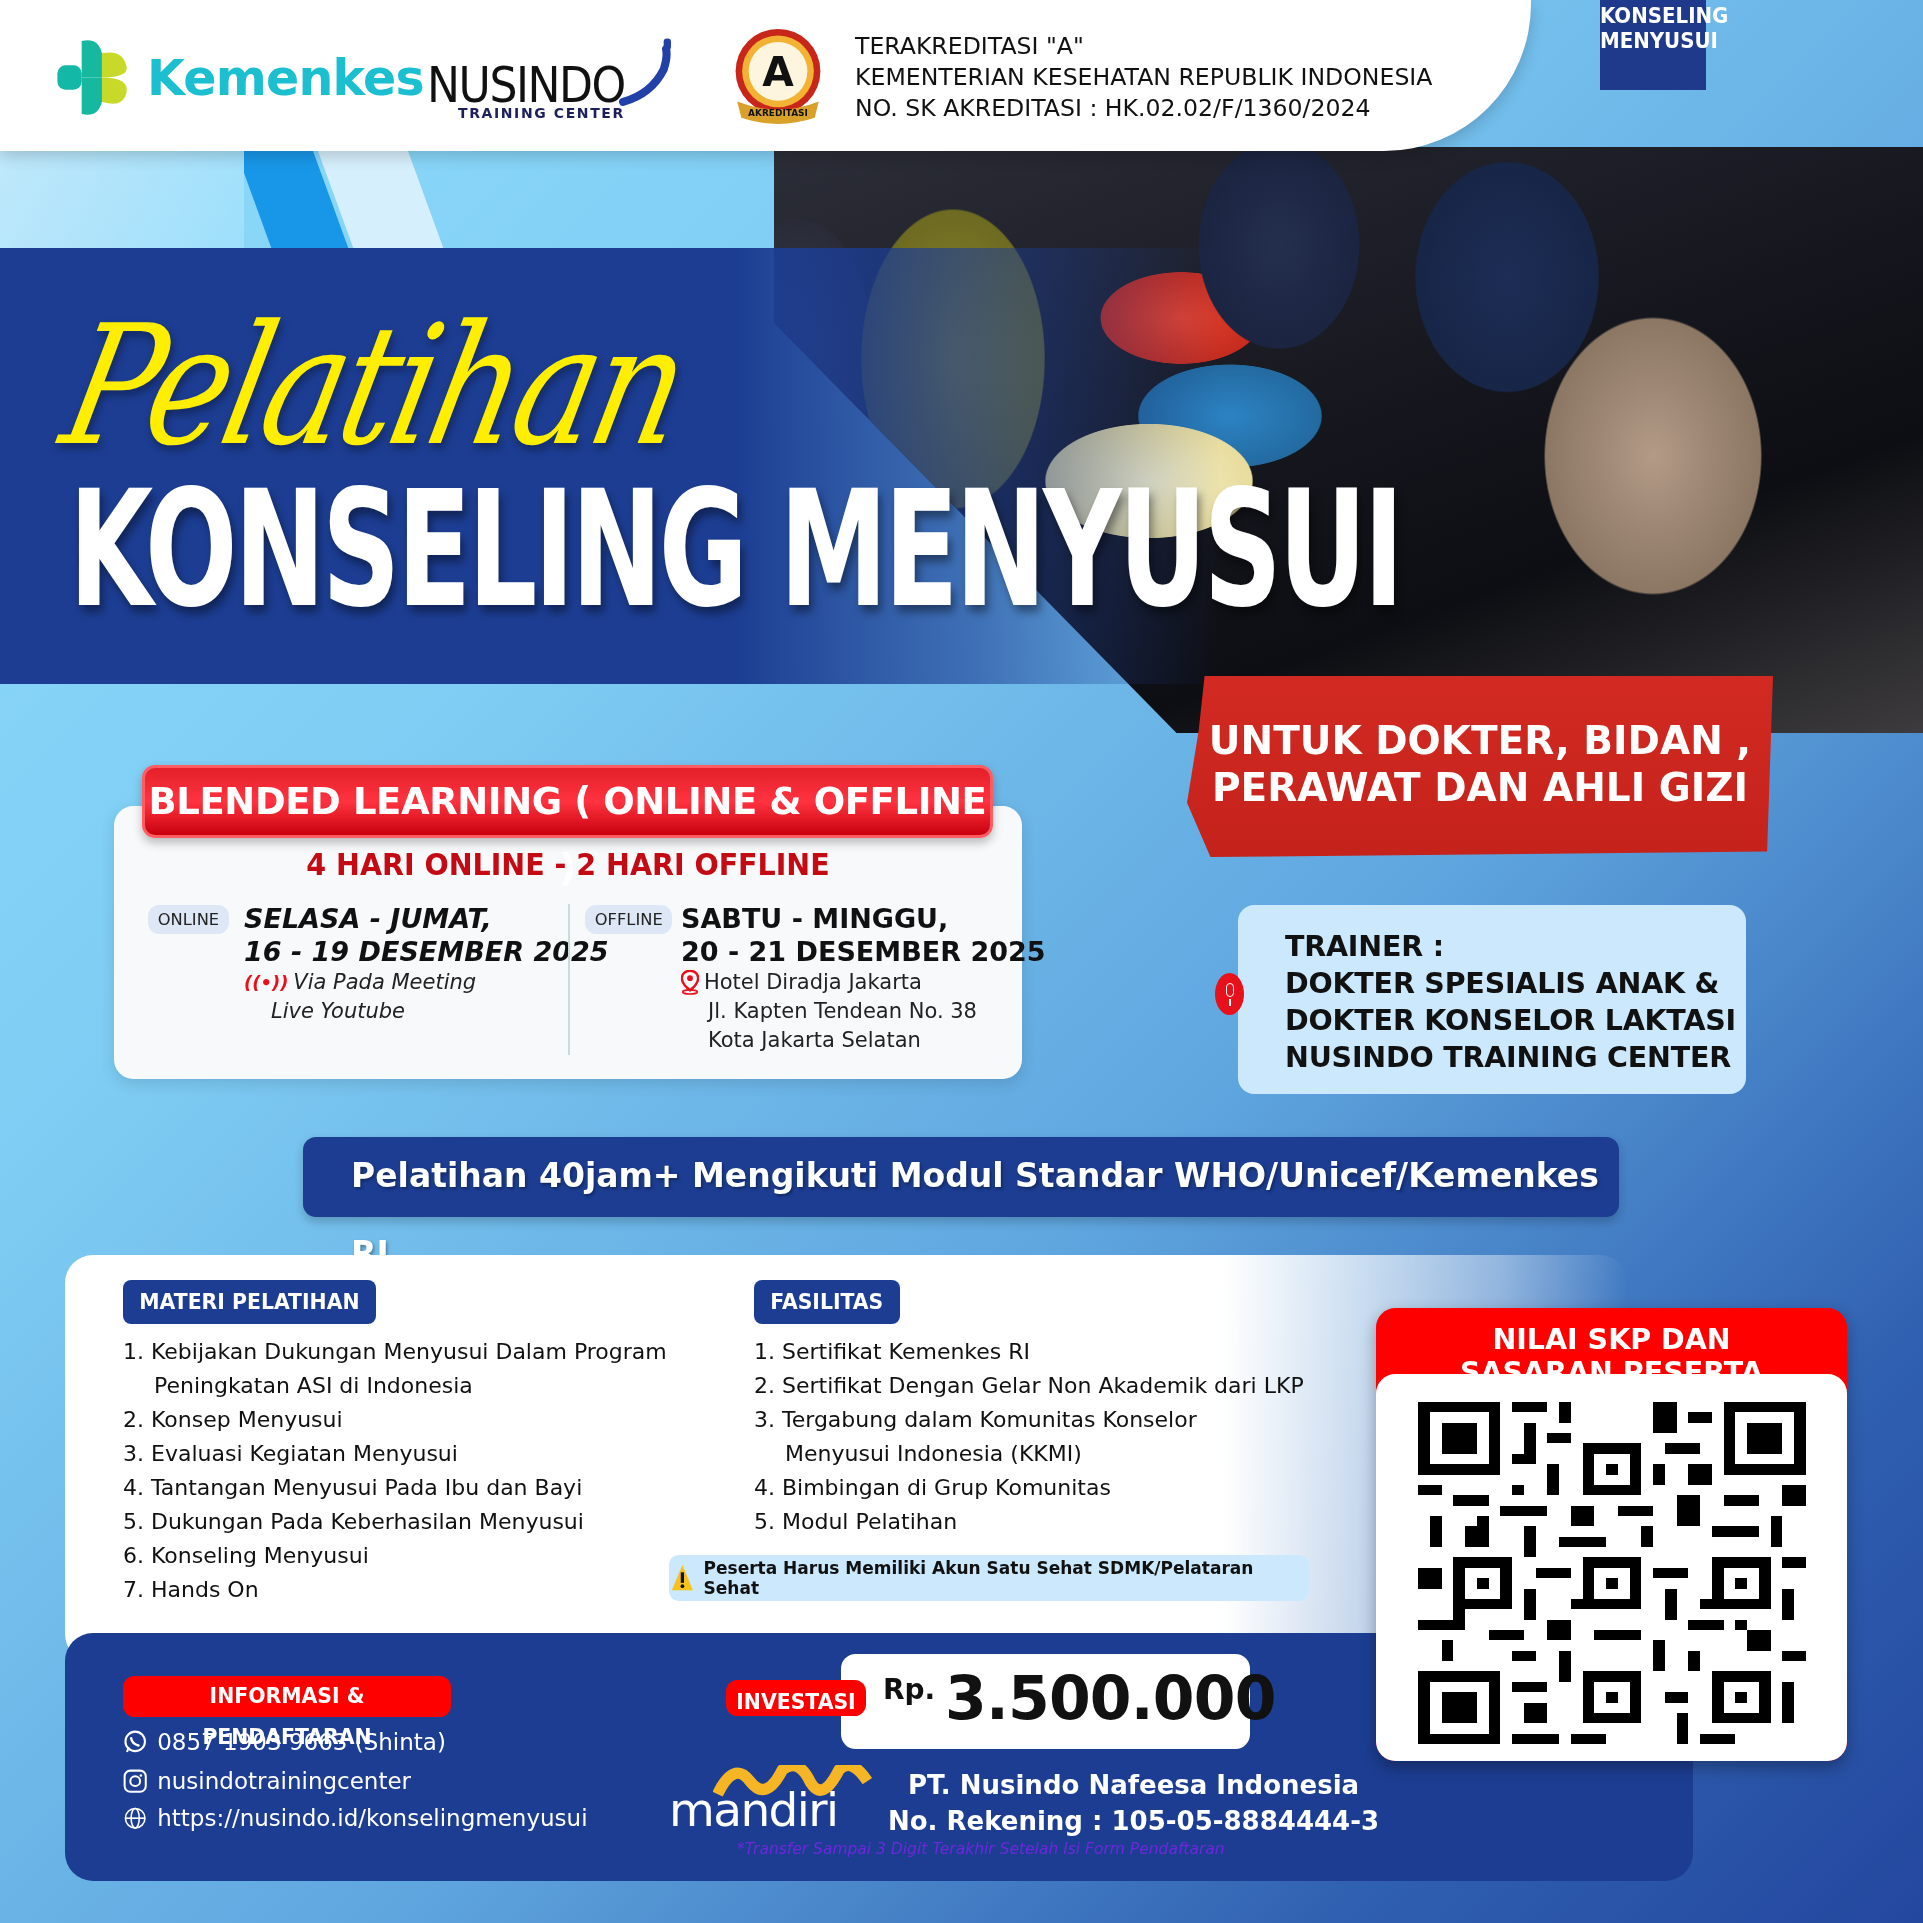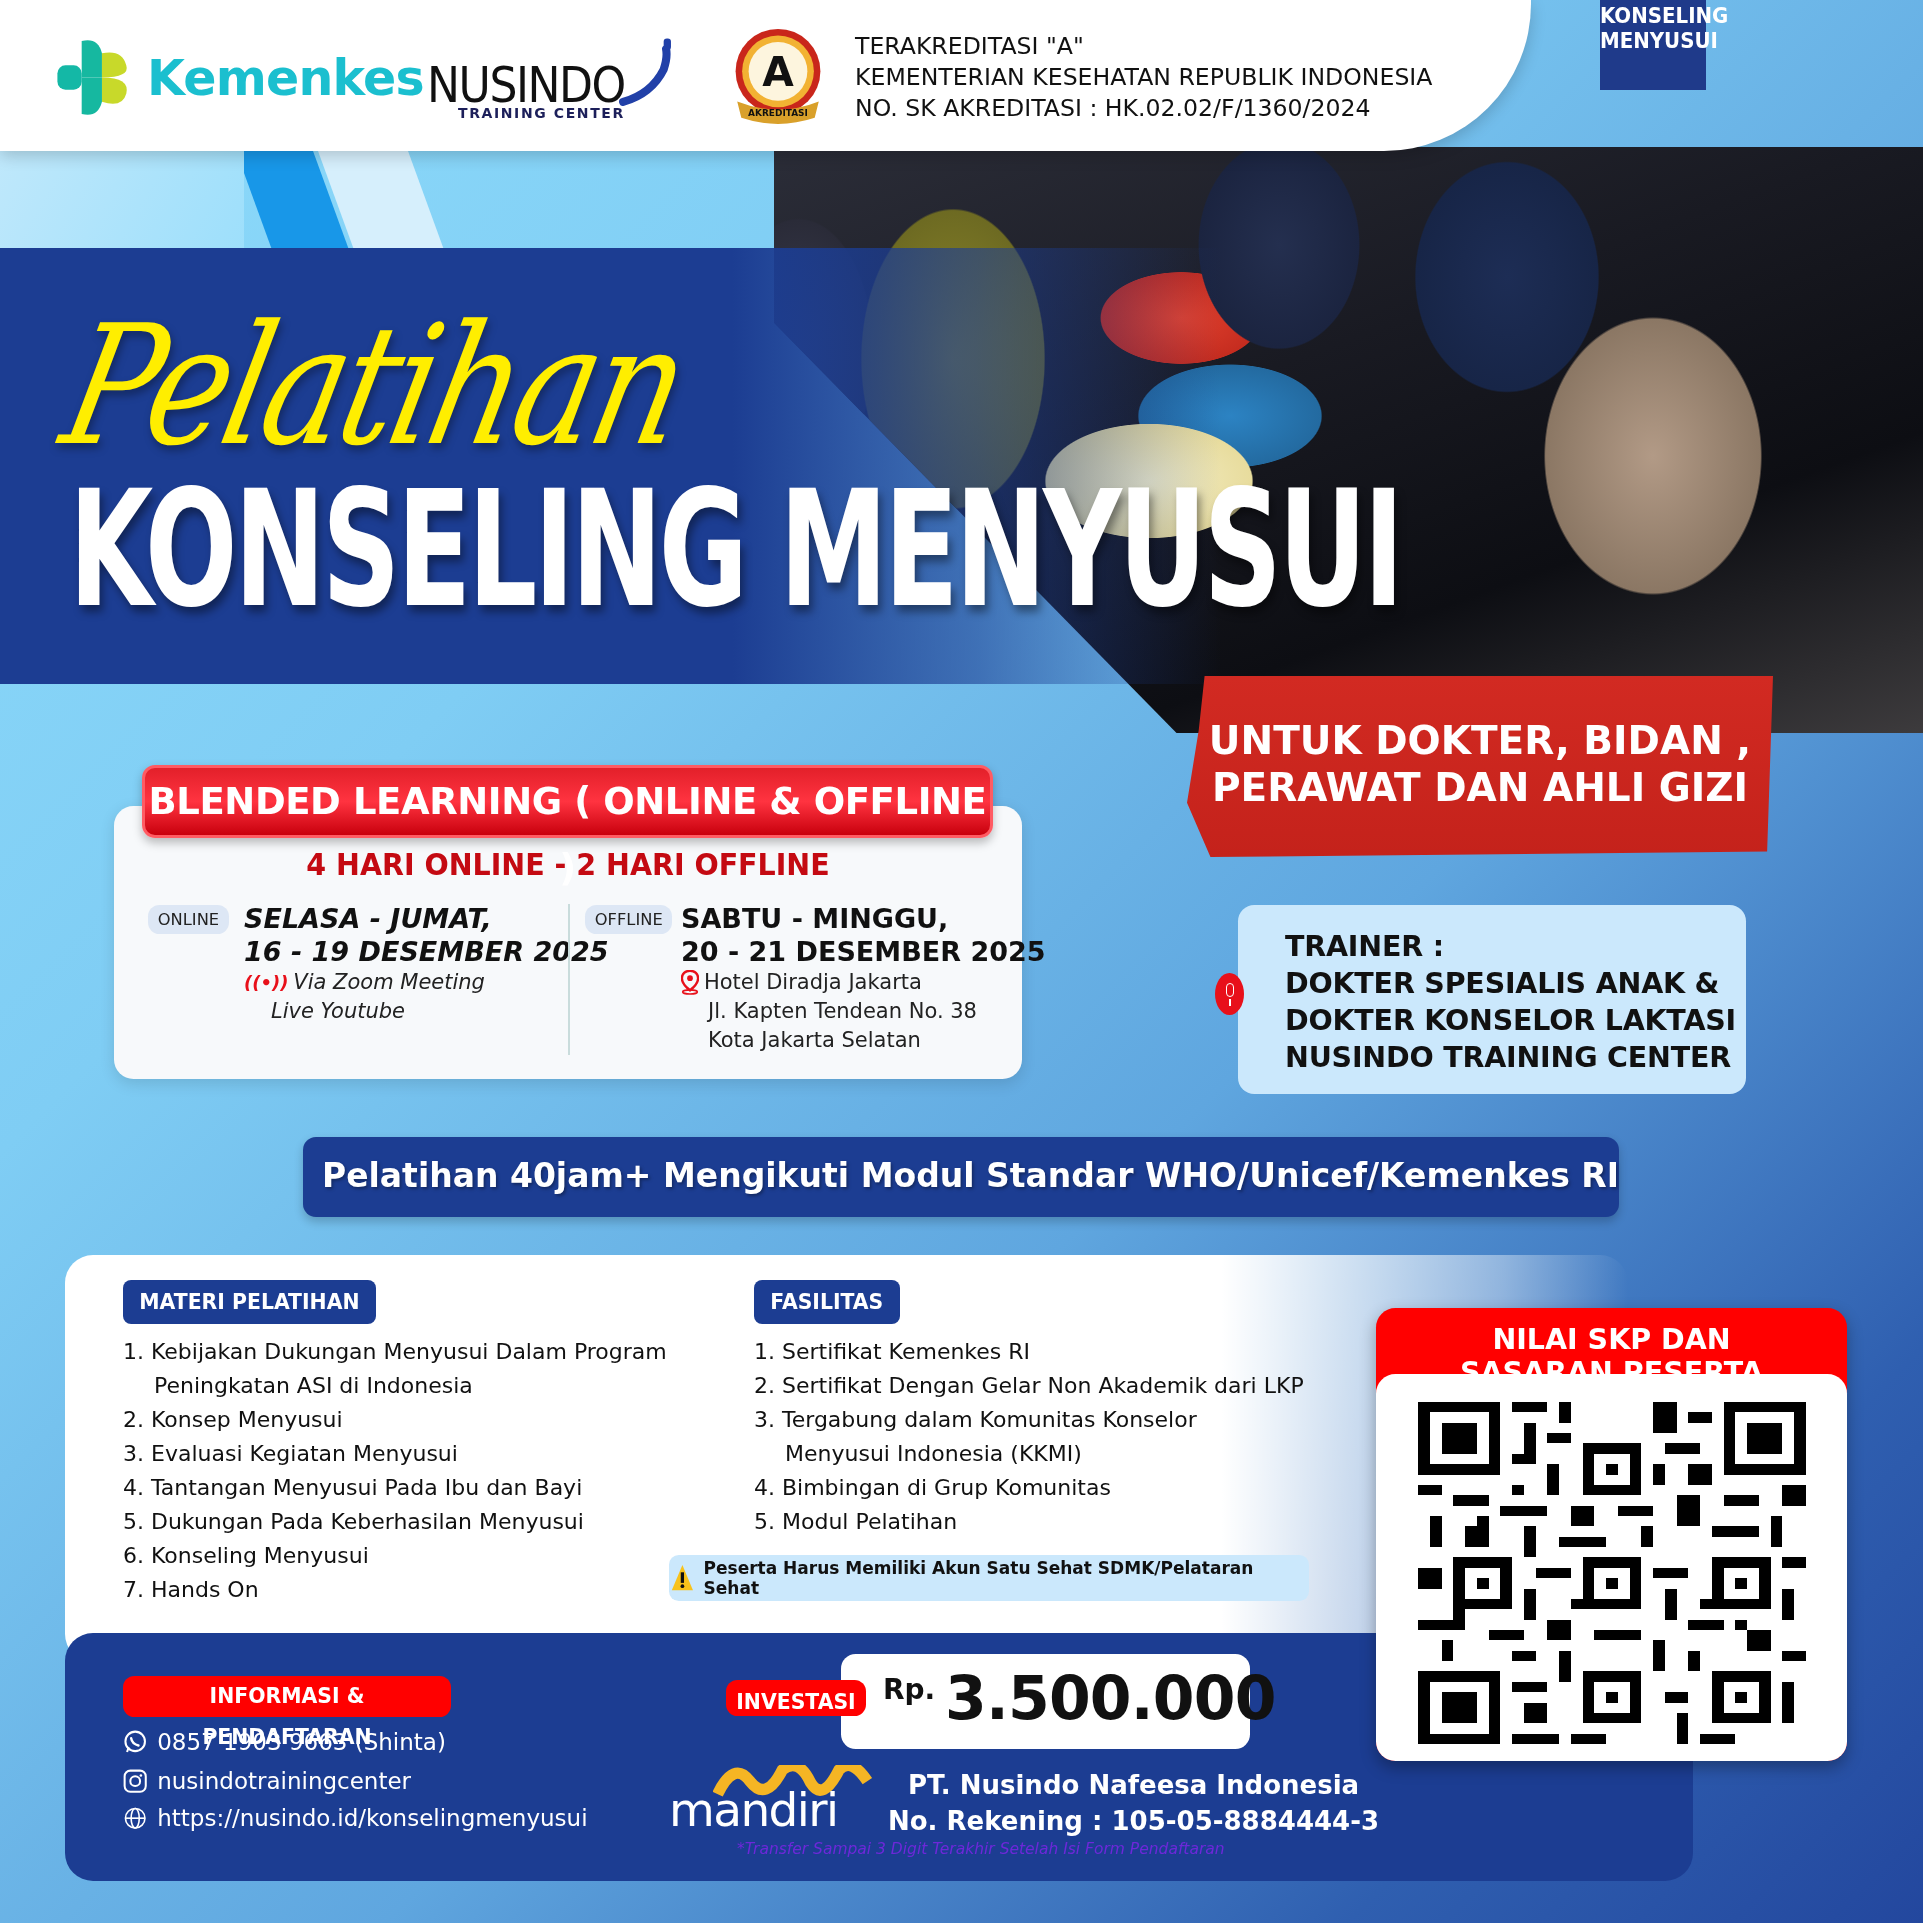--- a/index.html
+++ b/index.html
@@ -125,23 +125,24 @@
     left: 1215px; top: 973px; width: 29px; height: 42px; background: #e8101a; border-radius: 50%;
   }
   .trainer-text {
     left: 1285px; top: 928px; font-size: 28.5px; font-weight: 700; color: #111; line-height: 37px;
     font-family: "DejaVu Sans", sans-serif; letter-spacing: -0.2px;
   }
 
   
   .module-banner {
     left: 303px; top: 1137px; width: 1316px; height: 80px; background: #1c3d92; border-radius: 13px;
-    color: #fff; font-size: 33px; font-weight: 700; text-align: right; line-height: 78px;
+    color: #fff; font-size: 33px; font-weight: 700; text-align: left; line-height: 78px;
     font-family: "DejaVu Sans", sans-serif; text-shadow: 1.6px 2.4px 3.3px rgba(0,0,0,0.35);
     box-shadow: 0 4.9px 9.8px rgba(0,0,0,0.2);
+    padding-left: 48px;
   }
 
   
   .content-card {
     left: 65px; top: 1255px; width: 1563px; height: 407px;
     background: linear-gradient(90deg, #ffffff 0%, #ffffff 74%, rgba(255,255,255,0.4) 92%, rgba(255,255,255,0) 100%);
     border-radius: 28px;
   }
   .tag-blue {
     background: #1c3d92; color: #fff; border-radius: 8.1px; font-weight: 700; font-size: 20.4px;
@@ -244,21 +245,21 @@
 <div class="abs bl-card"></div>
 <div class="abs bl-header">BLENDED  LEARNING ( ONLINE &amp; OFFLINE )</div>
 <div class="abs bl-sub">4 HARI ONLINE  -  2 HARI OFFLINE</div>
 
 <div class="abs pill" style="left:148px;top:905px;">ONLINE</div>
 <div class="abs" style="left:244px;top:902px;font-style:italic;">
   <div class="sched-date">SELASA - JUMAT,</div>
   <div class="sched-date">16 - 19 DESEMBER 2025</div>
   <div class="sched-detail" style="display:flex;align-items:center;gap:4.9px;">
     <span style="color:#e8101a;font-size:18px;font-weight:700;">((•))</span>
-    <span>Via Zoom Meeting</span>
+    <span>Via Pada Meeting</span>
   </div>
   <div class="sched-detail" style="padding-left:27px;">Live Youtube</div>
 </div>
 
 <div class="abs bl-divider"></div>
 
 <div class="abs pill" style="left:585px;top:905px;">OFFLINE</div>
 <div class="abs" style="left:681px;top:902px;">
   <div class="sched-date">SABTU - MINGGU,</div>
   <div class="sched-date">20 - 21 DESEMBER 2025</div>

